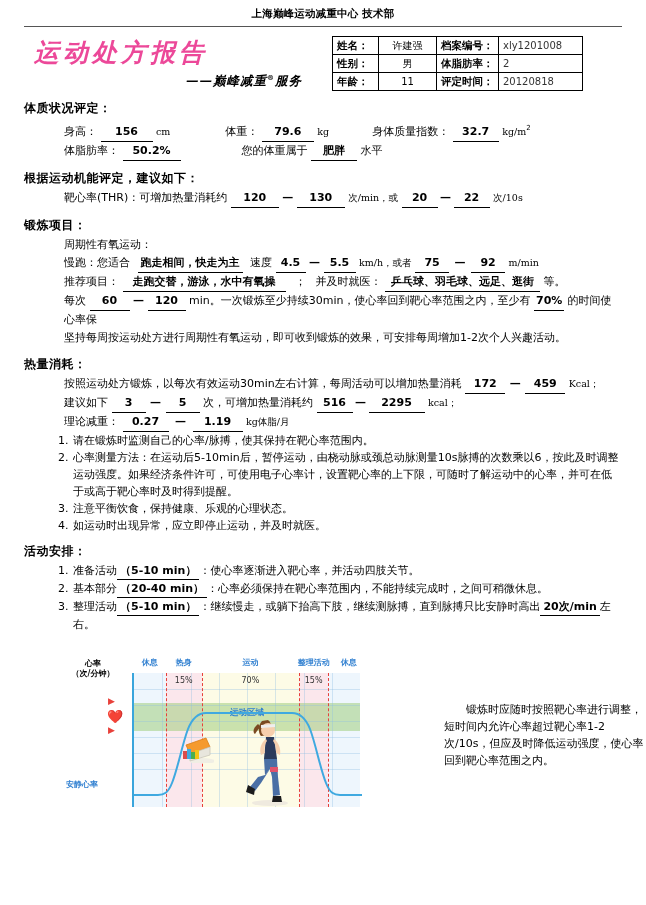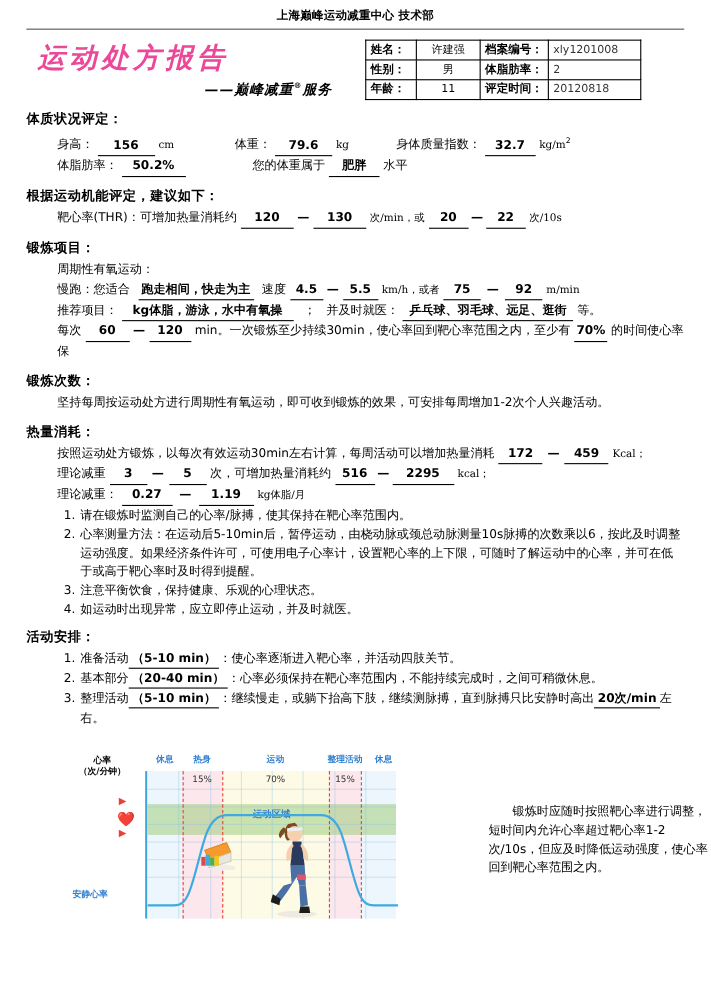--- a/index.html
+++ b/index.html
@@ -53,21 +53,21 @@
   }
   td.lbl { font-weight: 700; width: 46px; }
   td.val { width: 58px; text-align: center; font-size:10px; }
   td.lbl2 { font-weight: 700; width: 62px; }
   td.val2 { width: 84px; padding-left:8px; font-size:10px; color:#333; }
 
   
   .sec-h {
     font-weight: 700; font-size: 12px; margin: 9px 0 2px 0; letter-spacing:.5px;
   }
-  .ind1 { margin-left: 28px; }
+  .ind1 { margin-left: 40px; }
   .ind2 { margin-left: 24px; }
   .row { line-height: 18px; font-size: 11px; }
   .u {
     display:inline-block; border-bottom: 1px solid #000;
     text-align:center; font-weight:700; padding: 0 2px;
   }
   .ub { display:inline-block; border-bottom:1px solid #000; padding:0 3px; font-weight:700;}
   .unit { font-size: 9.5px; font-family:"DejaVu Serif","Liberation Serif",serif; }
   sup.sq { font-size: 7px; vertical-align: super; }
 
@@ -202,46 +202,45 @@
     <span>慢跑：您适合</span>
     <span class="ub" style="margin:0 4px">跑走相间，快走为主</span>
     <span>速度</span>
     <span class="u" style="width:30px">4.5</span><span class="u" style="width:18px;border-bottom:none">—</span><span class="u" style="width:32px">5.5</span>
     <span class="unit">km/h，或者</span>
     <span class="u" style="width:34px">75</span><span class="u" style="width:22px;border-bottom:none">—</span><span class="u" style="width:34px">92</span>
     <span class="unit">m/min</span>
   </div>
   <div class="row ind1">
     <span>推荐项目：</span>
-    <span class="ub" style="padding:0 10px">kg体脂，游泳，水中有氧操</span>
+    <span class="ub" style="padding:0 10px">走跑交替，游泳，水中有氧操</span>
     <span style="margin:0 6px">；</span>
     <span>并及时就医：</span>
     <span class="ub" style="padding:0 6px">乒乓球、羽毛球、远足、逛街</span>
     <span>等。</span>
   </div>
 
   <div class="row ind1">
     <span>每次</span>
     <span class="u" style="width:40px">60</span><span class="u" style="width:18px;border-bottom:none">—</span><span class="u" style="width:38px">120</span>
     <span>min。一次锻炼至少持续30min，使心率回到靶心率范围之内，至少有</span>
     <span class="u" style="width:30px">70%</span>
     <span>的时间使心率保</span>
   </div>
 
-  <div class="sec-h">锻炼次数：</div>
   <div class="row ind1">坚持每周按运动处方进行周期性有氧运动，即可收到锻炼的效果，可安排每周增加1-2次个人兴趣活动。</div>
 
   <div class="sec-h">热量消耗：</div>
   <div class="row ind1">
     <span>按照运动处方锻炼，以每次有效运动30min左右计算，每周活动可以增加热量消耗</span>
     <span class="u" style="width:40px">172</span><span class="u" style="width:20px;border-bottom:none">—</span><span class="u" style="width:40px">459</span>
     <span class="unit">Kcal；</span>
   </div>
   <div class="row ind1">
-    <span>理论减重</span>
+    <span>建议如下</span>
     <span class="u" style="width:34px">3</span><span class="u" style="width:20px;border-bottom:none">—</span><span class="u" style="width:34px">5</span>
     <span>次，可增加热量消耗约</span>
     <span class="u" style="width:36px">516</span><span class="u" style="width:16px;border-bottom:none">—</span><span class="u" style="width:56px">2295</span>
     <span class="unit">kcal；</span>
   </div>
   <div class="row ind1">
     <span>理论减重：</span>
     <span class="u" style="width:46px">0.27</span><span class="u" style="width:24px;border-bottom:none">—</span><span class="u" style="width:50px">1.19</span>
     <span class="unit">kg体脂/月</span>
   </div>

